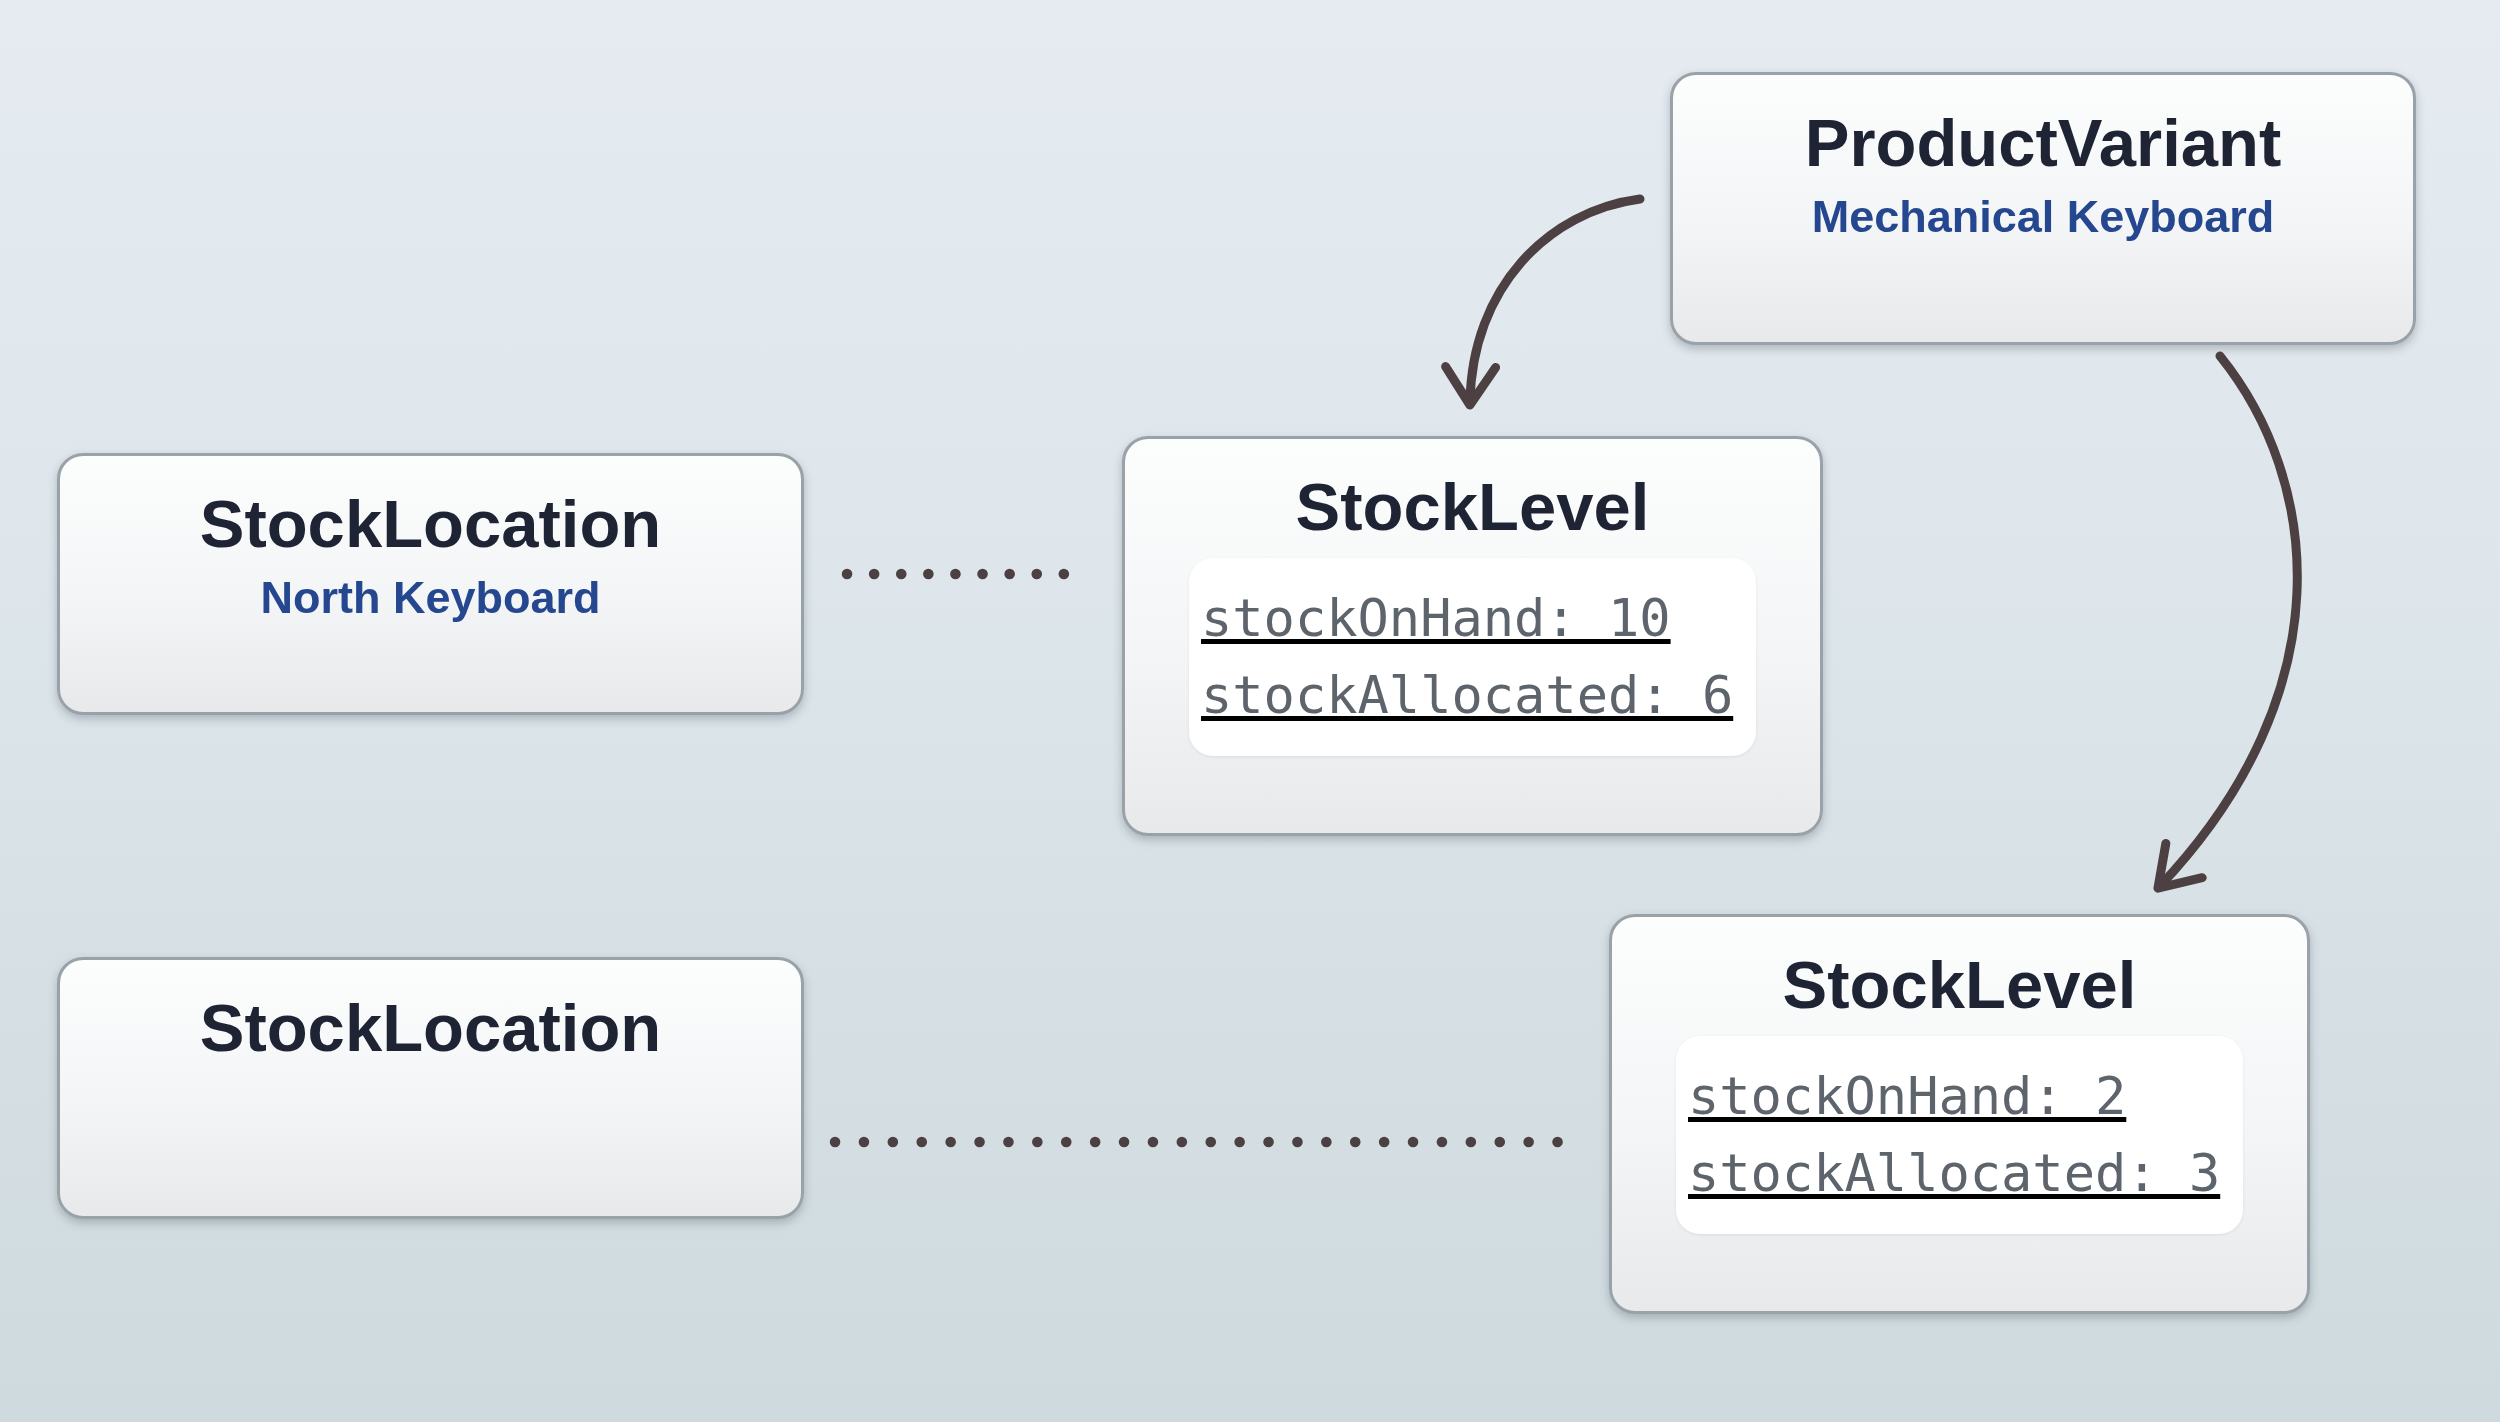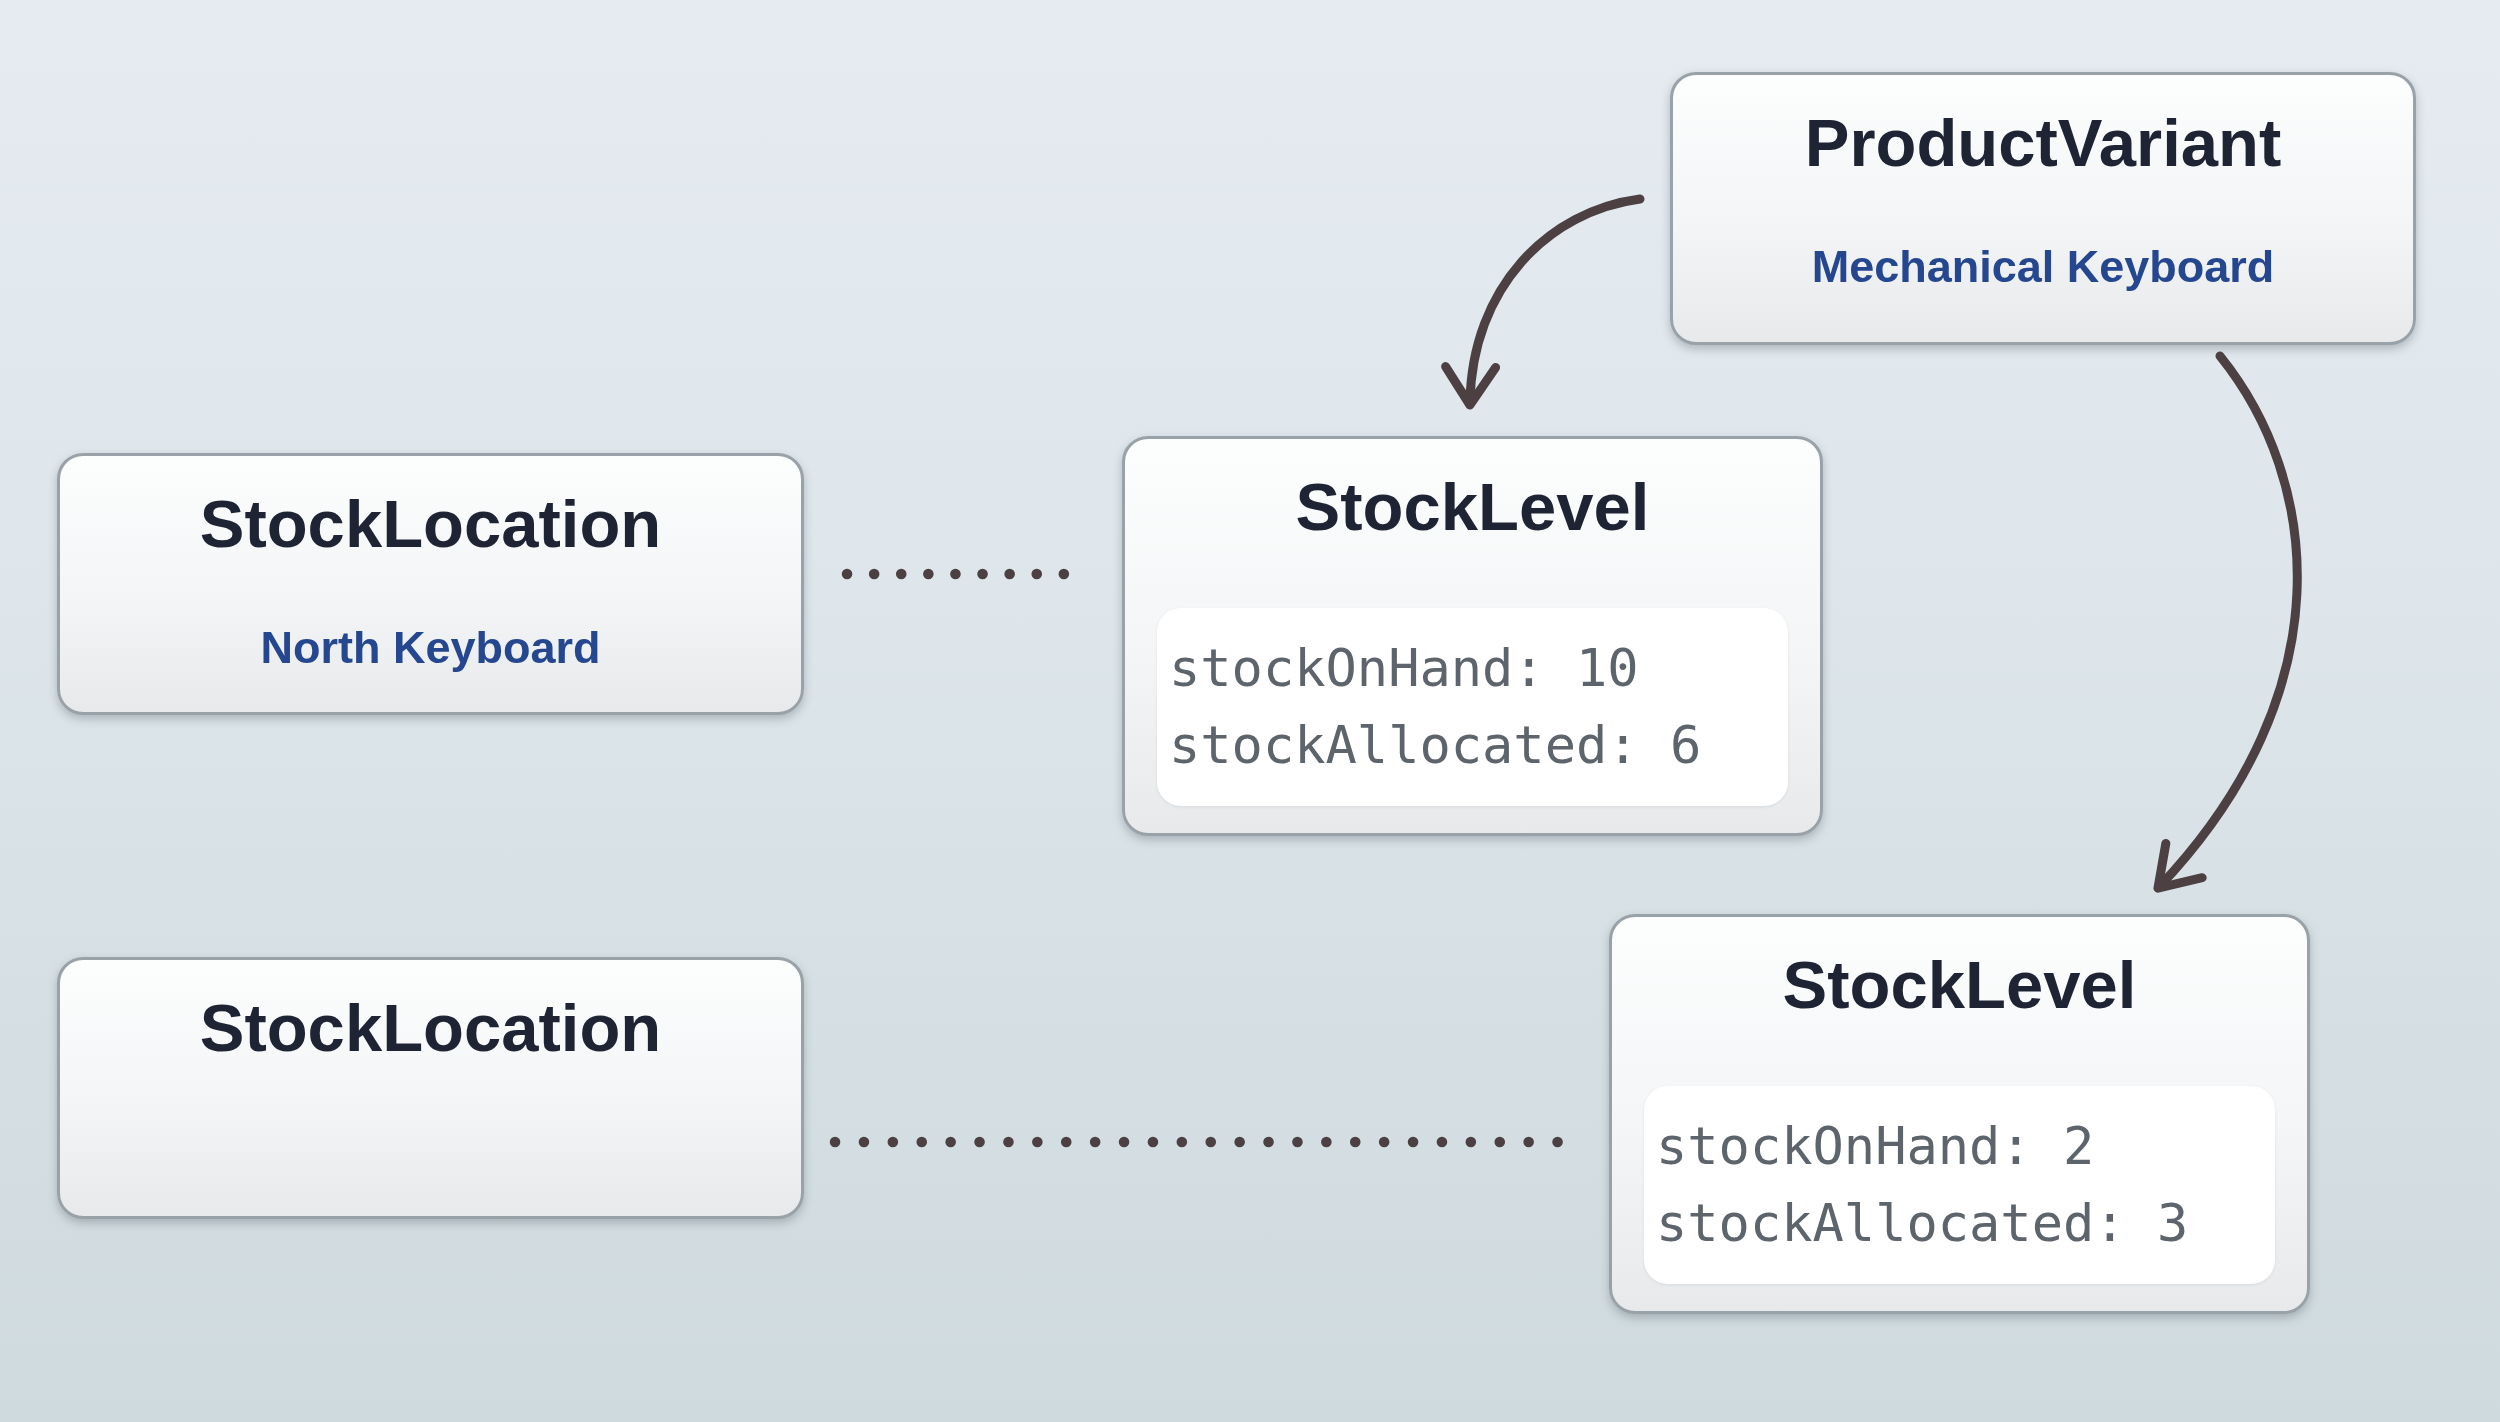--- a/index.html
+++ b/index.html
@@ -46,21 +46,21 @@
     z-index: 2;
     box-sizing: border-box;
     border: 3.5px solid #99a2a8;
     border-radius: 26px;
     background: linear-gradient(180deg, #fcfdfd 0%, #f4f5f6 55%, #e7e9ea 100%);
     box-shadow: 0 4px 10px rgba(80, 92, 102, 0.35);
     display: flex;
     flex-direction: column;
     align-items: center;
     padding-top: 34px;
-    gap: 68px;
+    gap: 18px;
   }
   .node-title {
     font-size: 67px;
     font-weight: 700;
     line-height: 1;
     color: #1e2433;
     white-space: nowrap;
   }
   .node-subtitle {
     font-size: 45px;
@@ -69,25 +69,26 @@
     color: #24478f;
     white-space: nowrap;
   }
   #node-product-variant  { left: 1670px; top:  72px; width: 746px; height: 273px; }
   #node-stock-location-north { left: 57px; top: 453px; width: 747px; height: 262px; }
   #node-stock-location-south { left: 57px; top: 957px; width: 747px; height: 262px; }
   #node-stock-level-north { left: 1122px; top: 436px; width: 701px; height: 400px; }
   #node-stock-level-south { left: 1609px; top: 914px; width: 701px; height: 400px; }
   .stock-panel {
     align-self: stretch;
-    margin: 0 32px;
+    margin: 0 64px;
     background: #ffffff;
     border-radius: 24px;
     padding: 22px 12px;
     box-shadow: 0 1px 3px rgba(100, 110, 120, 0.12);
+    text-decoration: underline;
   }
   .code-line {
     font-family: "DejaVu Sans Mono", monospace;
     font-size: 52px;
     line-height: 1.48;
     color: #5d646b;
     white-space: pre;
   }
 </style>
 </head>

